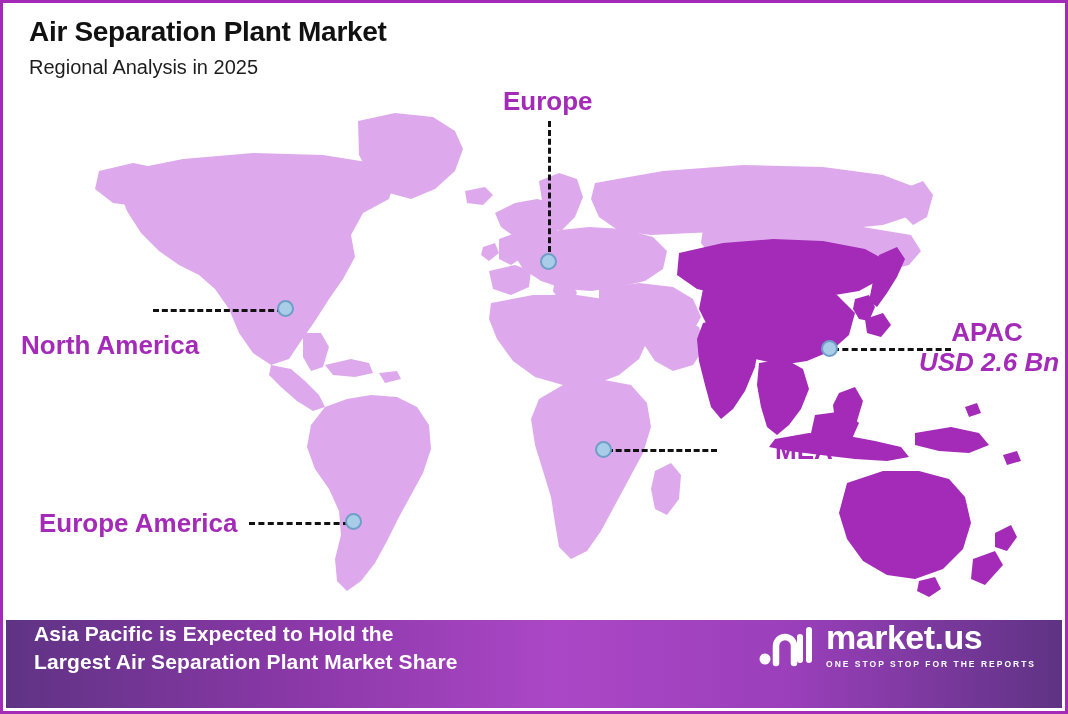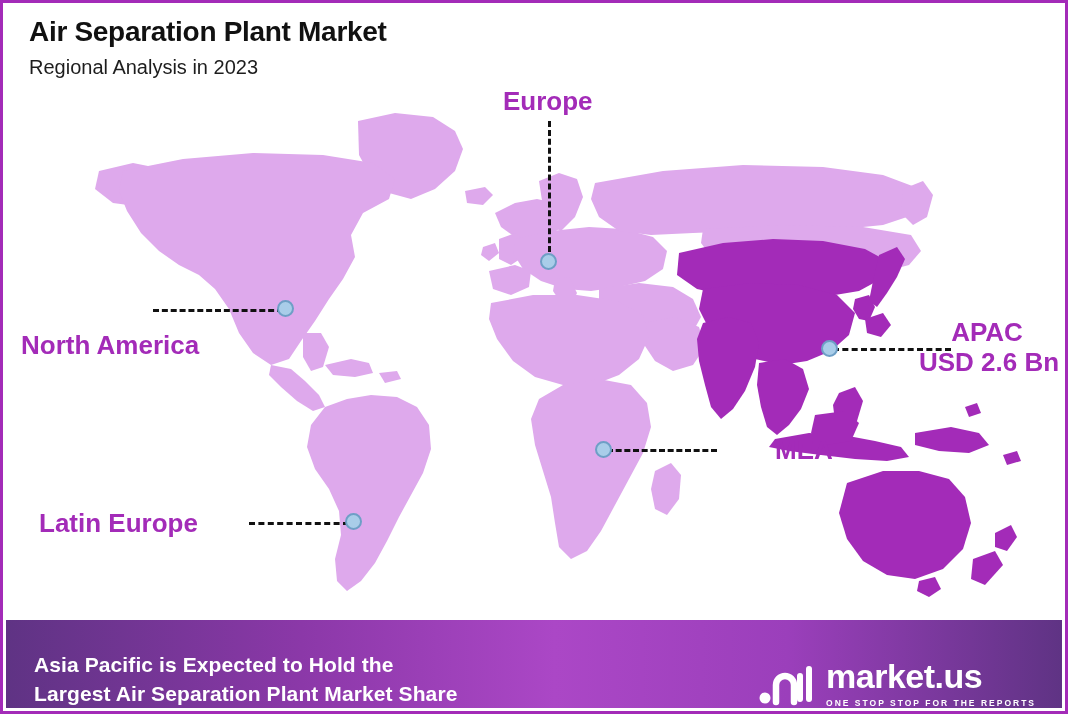--- a/index.html
+++ b/index.html
@@ -43,26 +43,26 @@
     position:absolute;height:0;border-top:3px dashed #111111;z-index:29;
   }
   .leader-v{
     position:absolute;width:0;border-left:3px dashed #111111;z-index:29;
   }
   .region-label{
     position:absolute;z-index:32;
     color:#A32BB8;font-weight:bold;font-size:26px;
     line-height:1.15;white-space:nowrap;
   }
-  .region-label .val{display:block;}
+  .region-label .val{display:block;font-style:italic;}
   
   #footer{
     position:absolute;left:3px;right:3px;bottom:3px;height:88px;
     background:linear-gradient(90deg,#5F3384 0%,#8B38A8 28%,#AB47C6 52%,#9B3FBB 74%,#5F3384 100%);
-    z-index:50;display:flex;align-items:flex-end;justify-content:space-between;
+    z-index:50;display:flex;align-items:flex-start;justify-content:space-between;
     padding:0 26px 0 28px;box-sizing:border-box;
   }
   #footer-text{
     color:#ffffff;font-size:21px;font-weight:bold;line-height:1.35;
     letter-spacing:0.1px;
   }
   #footer-text span{display:block;}
   #logo{display:flex;align-items:center;gap:12px;}
   #logo-mark{width:56px;height:46px;}
   #logo-text{display:flex;flex-direction:column;align-items:flex-start;}
@@ -75,21 +75,21 @@
     margin-top:5px;
   }
 </style>
 </head>
 <body>
 
 <div id="infographic">
 
   <div id="header">
     <h1 id="title">Air Separation Plant Market</h1>
-    <p id="subtitle">Regional Analysis in 2023</p>
+    <p id="subtitle">Regional Analysis in 2025</p>
   </div>
 
   <div id="map-wrap">
     <svg id="map-svg" viewBox="0 0 1068 622" xmlns="http://www.w3.org/2000/svg">
       <rect x="0" y="0" width="1068" height="622" fill="#FFFFFF"></rect>
 
       <g fill="#DEA9EC">
 
         <path d="M355,118 L392,110 L430,114 L452,128 L460,146 L452,168 L432,186 L408,196 L386,190 L368,174 L356,152 Z"></path>
 
@@ -213,21 +213,21 @@
 
   <div class="leader" style="left:604px;top:446px;width:110px;"></div>
   <div class="marker" style="left:592px;top:438px;"></div>
   <div class="region-label" style="left:728px;top:433px;margin-left:44px;">
     <span>MEA</span>
   </div>
 
   <div class="leader" style="left:246px;top:519px;width:100px;"></div>
   <div class="marker" style="left:342px;top:510px;"></div>
   <div class="region-label" style="left:36px;top:506px;">
-    <span>Latin Europe</span>
+    <span>Europe America</span>
   </div>
 
   <div id="footer">
     <div id="footer-text">
       <span>Asia Pacific is Expected to Hold the</span>
       <span>Largest Air Separation Plant Market Share</span>
     </div>
     <div id="logo">
       <svg id="logo-mark" viewBox="0 0 56 46">
         <circle cx="7" cy="37" r="5.5" fill="#ffffff"></circle>

